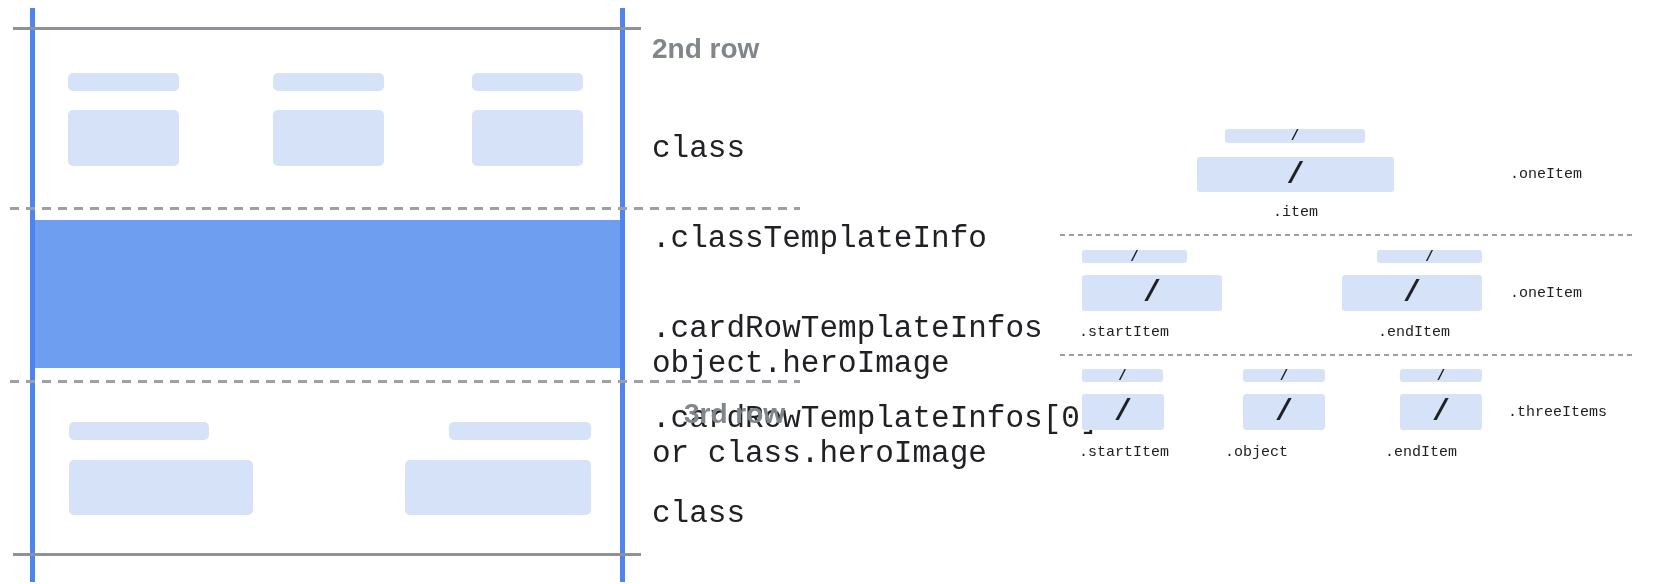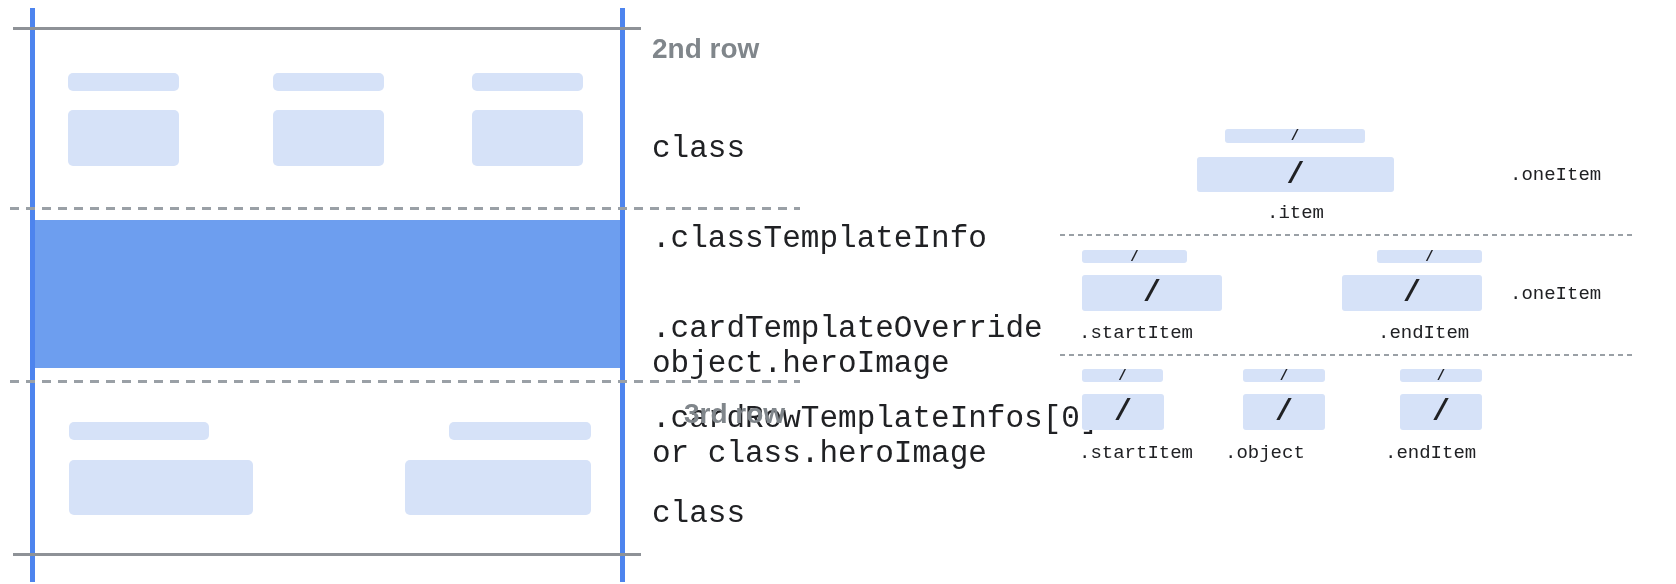--- a/index.html
+++ b/index.html
@@ -37,21 +37,21 @@
     position:absolute;
     font-family:"Liberation Mono","DejaVu Sans Mono", monospace;
     font-size:31px;
     line-height:30px;
     color:#202124;
     white-space:pre;
   }
   .code-label{
     position:absolute;
     font-family:"Liberation Mono","DejaVu Sans Mono", monospace;
-    font-size:19px;
+    font-size:15px;
     line-height:26px;
     color:#202124;
     white-space:nowrap;
   }
   
   .item-chip{
     position:absolute;background:#d6e2f8;border-radius:3px;
     display:flex;align-items:center;justify-content:center;
   }
   .slash-sm,.slash-lg{
@@ -87,21 +87,21 @@
 
   <div class="chip" style="left:69px;top:422px;width:140px;height:18px"></div>
   <div class="chip" style="left:69px;top:460px;width:184px;height:55px"></div>
   <div class="chip" style="left:449px;top:422px;width:142px;height:18px"></div>
   <div class="chip" style="left:405px;top:460px;width:186px;height:55px"></div>
 
   <div class="section-heading" style="left:652px;top:33px">2nd row</div>
   <div class="code-block" style="left:652px;top:74px">
     <div>class</div>
     <div>.classTemplateInfo</div>
-    <div>.cardTemplateOverride</div>
+    <div>.cardRowTemplateInfos</div>
     <div>.cardRowTemplateInfos[0]</div>
   </div>
 
   <div class="code-block" style="left:652px;top:289px">
     <div>object.heroImage</div>
     <div>or class.heroImage</div>
   </div>
 
   <div class="section-heading" style="left:684px;top:398px">3rd row</div>
   <div class="code-block" style="left:652px;top:439px">
@@ -154,14 +154,15 @@
   </div>
   <div class="item-chip" style="left:1400px;top:369px;width:82px;height:13px">
     <span class="slash-sm">/</span>
   </div>
   <div class="item-chip" style="left:1400px;top:394px;width:82px;height:36px">
     <span class="slash-lg">/</span>
   </div>
   <div class="code-label" style="left:1079px;top:440px">.startItem</div>
   <div class="code-label" style="left:1225px;top:440px">.object</div>
   <div class="code-label" style="left:1385px;top:440px">.endItem</div>
+  <div class="code-label" style="left:1508px;top:400px">.threeItems</div>
 
 </div>
 
 </body></html>

